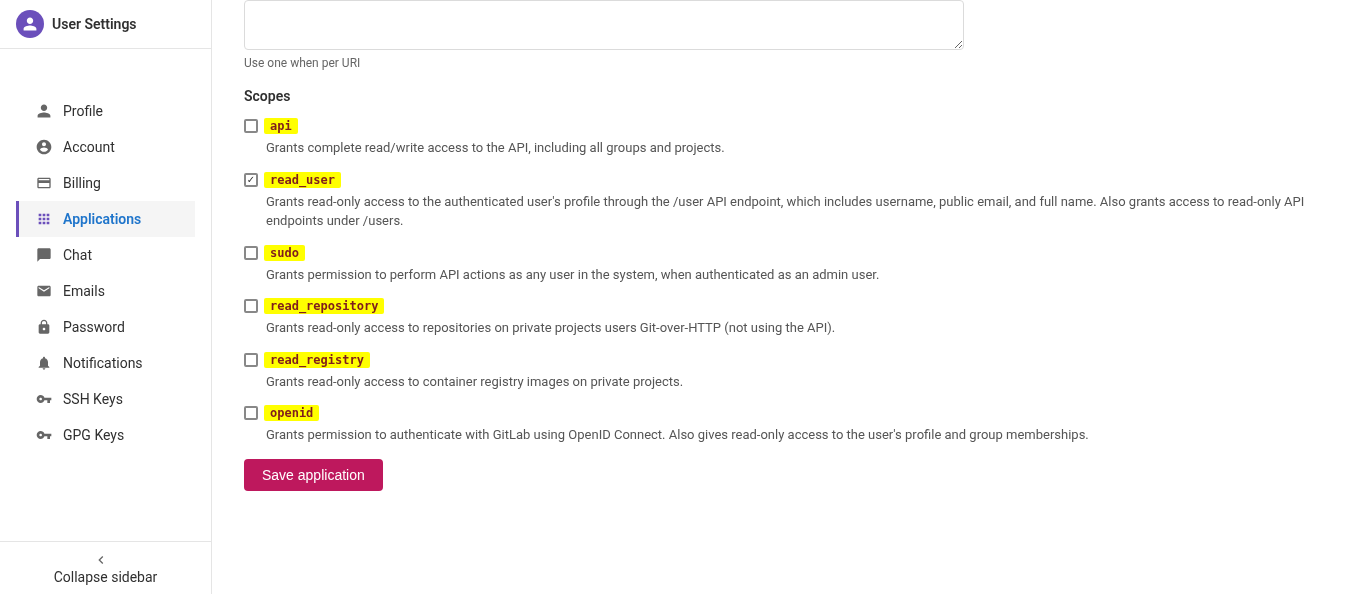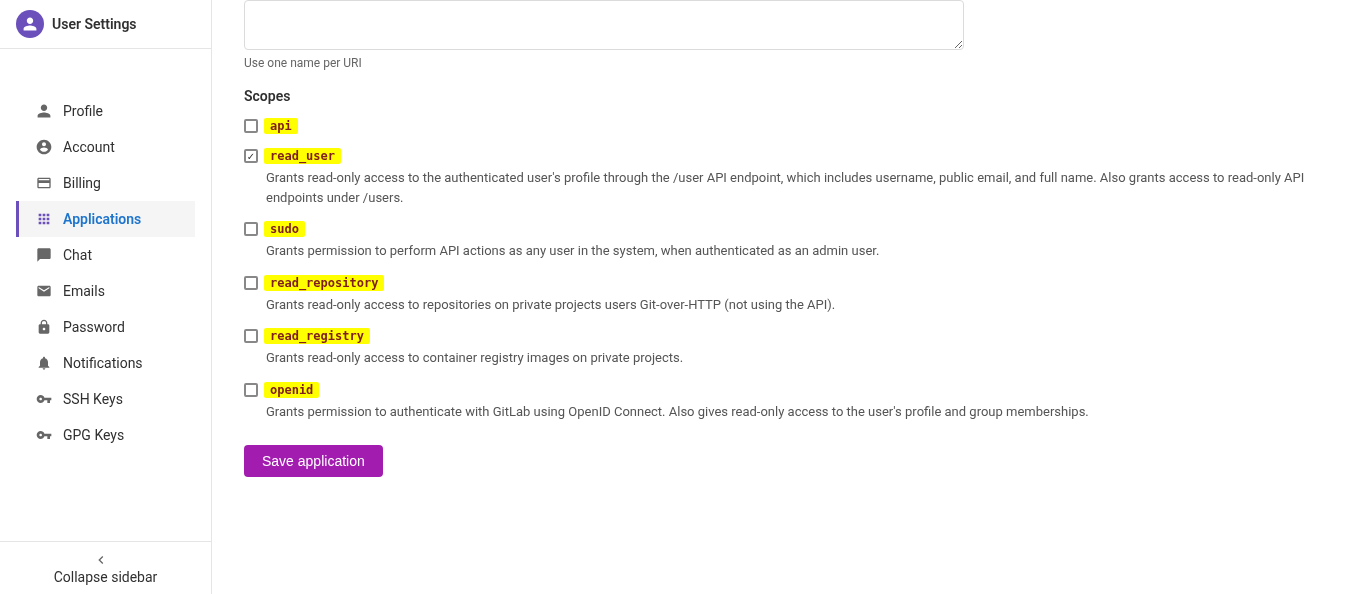--- a/index.html
+++ b/index.html
@@ -207,28 +207,27 @@
     }
 
     .scope-desc {
       font-size: 13px;
       color: #555;
       margin-left: 22px;
       line-height: 1.5;
     }
 
     .save-btn {
-      background: #a21caf;
+      background: #be185d;
       color: #fff;
       border: none;
       border-radius: 4px;
       padding: 8px 18px;
       font-size: 14px;
       cursor: pointer;
-      margin-top: 10px;
       font-weight: 500;
       text-align: right;
     }
   </style>
 </head>
 <body>
 
 <div class="sidebar">
   <div class="sidebar-header">
     <div class="user-icon">
@@ -339,30 +338,31 @@
         <path d="M15.41 7.41L14 6l-6 6 6 6 1.41-1.41L10.83 12z"></path>
       </svg>
     </span>
     <span>Collapse sidebar</span>
   </div>
 </div>
 
 <div class="main-content">
   
   <textarea class="redirect-uri-textarea" style=""></textarea>
-  <p class="hint-text">Use one name per URI</p>
+  <p class="hint-text">Use one when per URI</p>
 
   <div class="scopes-label">Scopes</div>
 
   
   <div class="scope-item">
     <div class="scope-checkbox-row">
       <div class="scope-checkbox"></div>
       <span class="scope-tag">api</span>
     </div>
+    <p class="scope-desc">Grants complete read/write access to the API, including all groups and projects.</p>
   </div>
 
   
   <div class="scope-item">
     <div class="scope-checkbox-row">
       <div class="scope-checkbox checked"></div>
       <span class="scope-tag">read_user</span>
     </div>
     <p class="scope-desc">Grants read-only access to the authenticated user's profile through the /user API endpoint, which includes username, public email, and full name. Also grants access to read-only API endpoints under /users.</p>
   </div>

